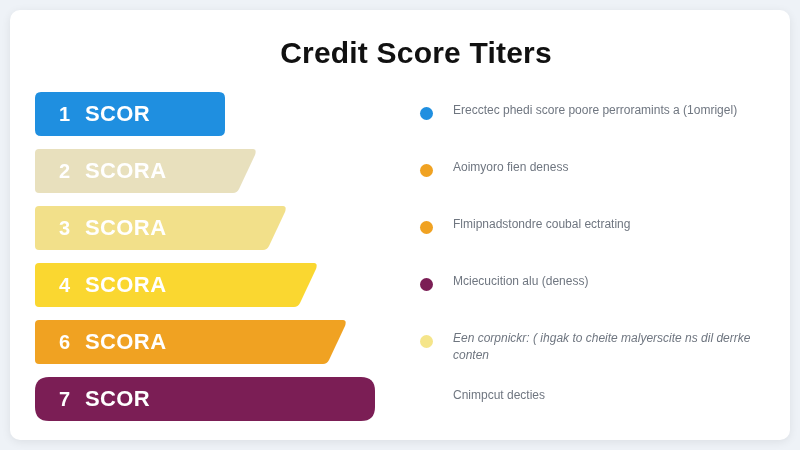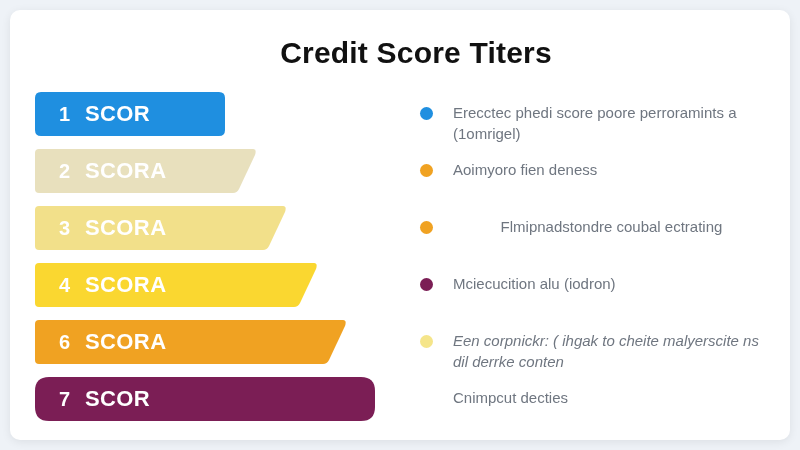--- a/index.html
+++ b/index.html
@@ -84,21 +84,21 @@
   .legend-dot {
     flex: 0 0 auto;
     width: 13px;
     height: 13px;
     border-radius: 50%;
     margin-top: 5px;
     margin-right: 20px;
   }
   .legend-text {
     flex: 1 1 auto;
-    font-size: 15px;
+    font-size: 12px;
     color: #6f7680;
     line-height: 1.42;
   }
 </style>
 </head>
 <body>
 
 <div id="card">
 
   <div id="title">Credit Score Titers</div>
@@ -150,27 +150,27 @@
 
   <div id="legend">
       <div class="legend-row" style="min-height: 47px;">
         <span class="legend-dot" style="background: rgb(31, 143, 224);"></span>
         <span class="legend-text">Erecctec phedi score poore perroramints a (1omrigel)</span>
       </div>
       <div class="legend-row" style="min-height: 47px;">
         <span class="legend-dot" style="background: rgb(240, 162, 34);"></span>
         <span class="legend-text">Aoimyoro fien deness</span>
       </div>
-      <div class="legend-row" style="min-height: 47px; text-align: center;">
+      <div class="legend-row" style="min-height: 47px;">
         <span class="legend-dot" style="background: rgb(240, 162, 34);"></span>
         <span class="legend-text">Flmipnadstondre coubal ectrating</span>
       </div>
       <div class="legend-row" style="min-height: 47px;">
         <span class="legend-dot" style="background: rgb(123, 30, 85);"></span>
-        <span class="legend-text">Mciecucition alu (iodron)</span>
+        <span class="legend-text">Mciecucition alu (deness)</span>
       </div>
       <div class="legend-row" style="min-height: 47px; font-style: italic;">
         <span class="legend-dot" style="background: rgb(245, 229, 138);"></span>
         <span class="legend-text">Een corpnickr: ( ihgak to cheite malyerscite ns dil derrke conten</span>
       </div>
       <div class="legend-row" style="min-height: 47px;">
         <span class="legend-dot" style="background: rgb(255, 255, 255);"></span>
         <span class="legend-text">Cnimpcut decties</span>
       </div>
     </div>

